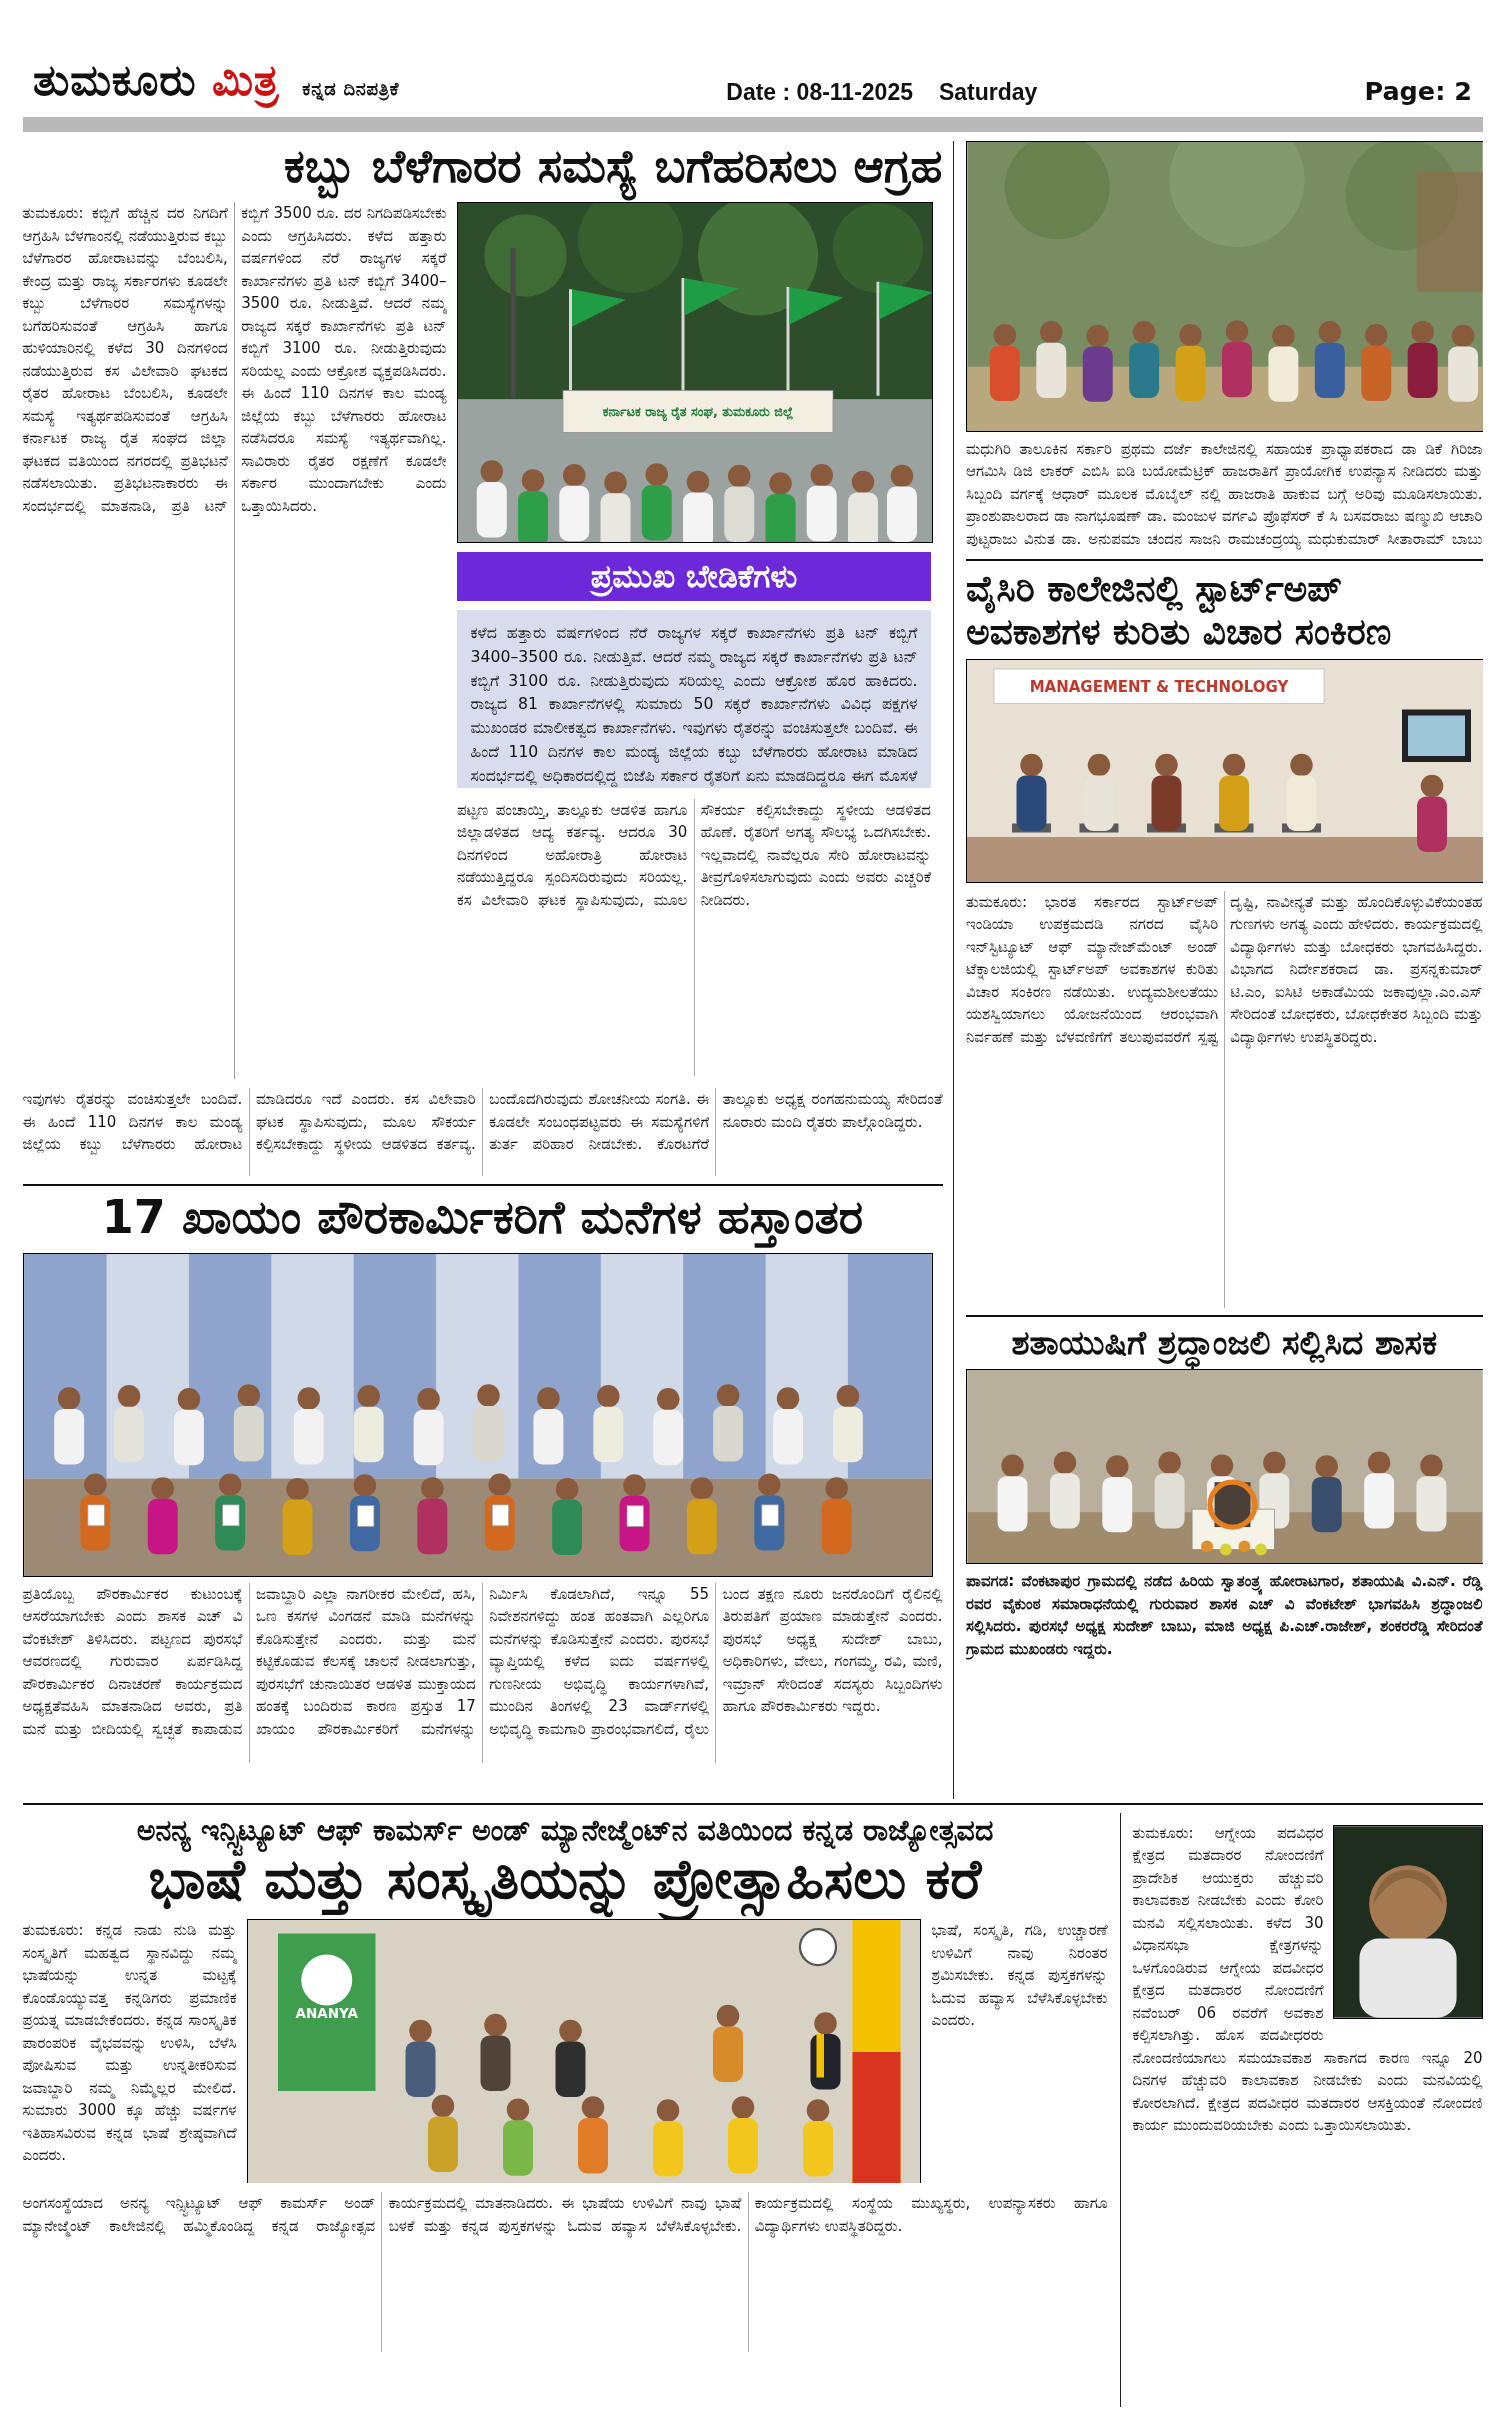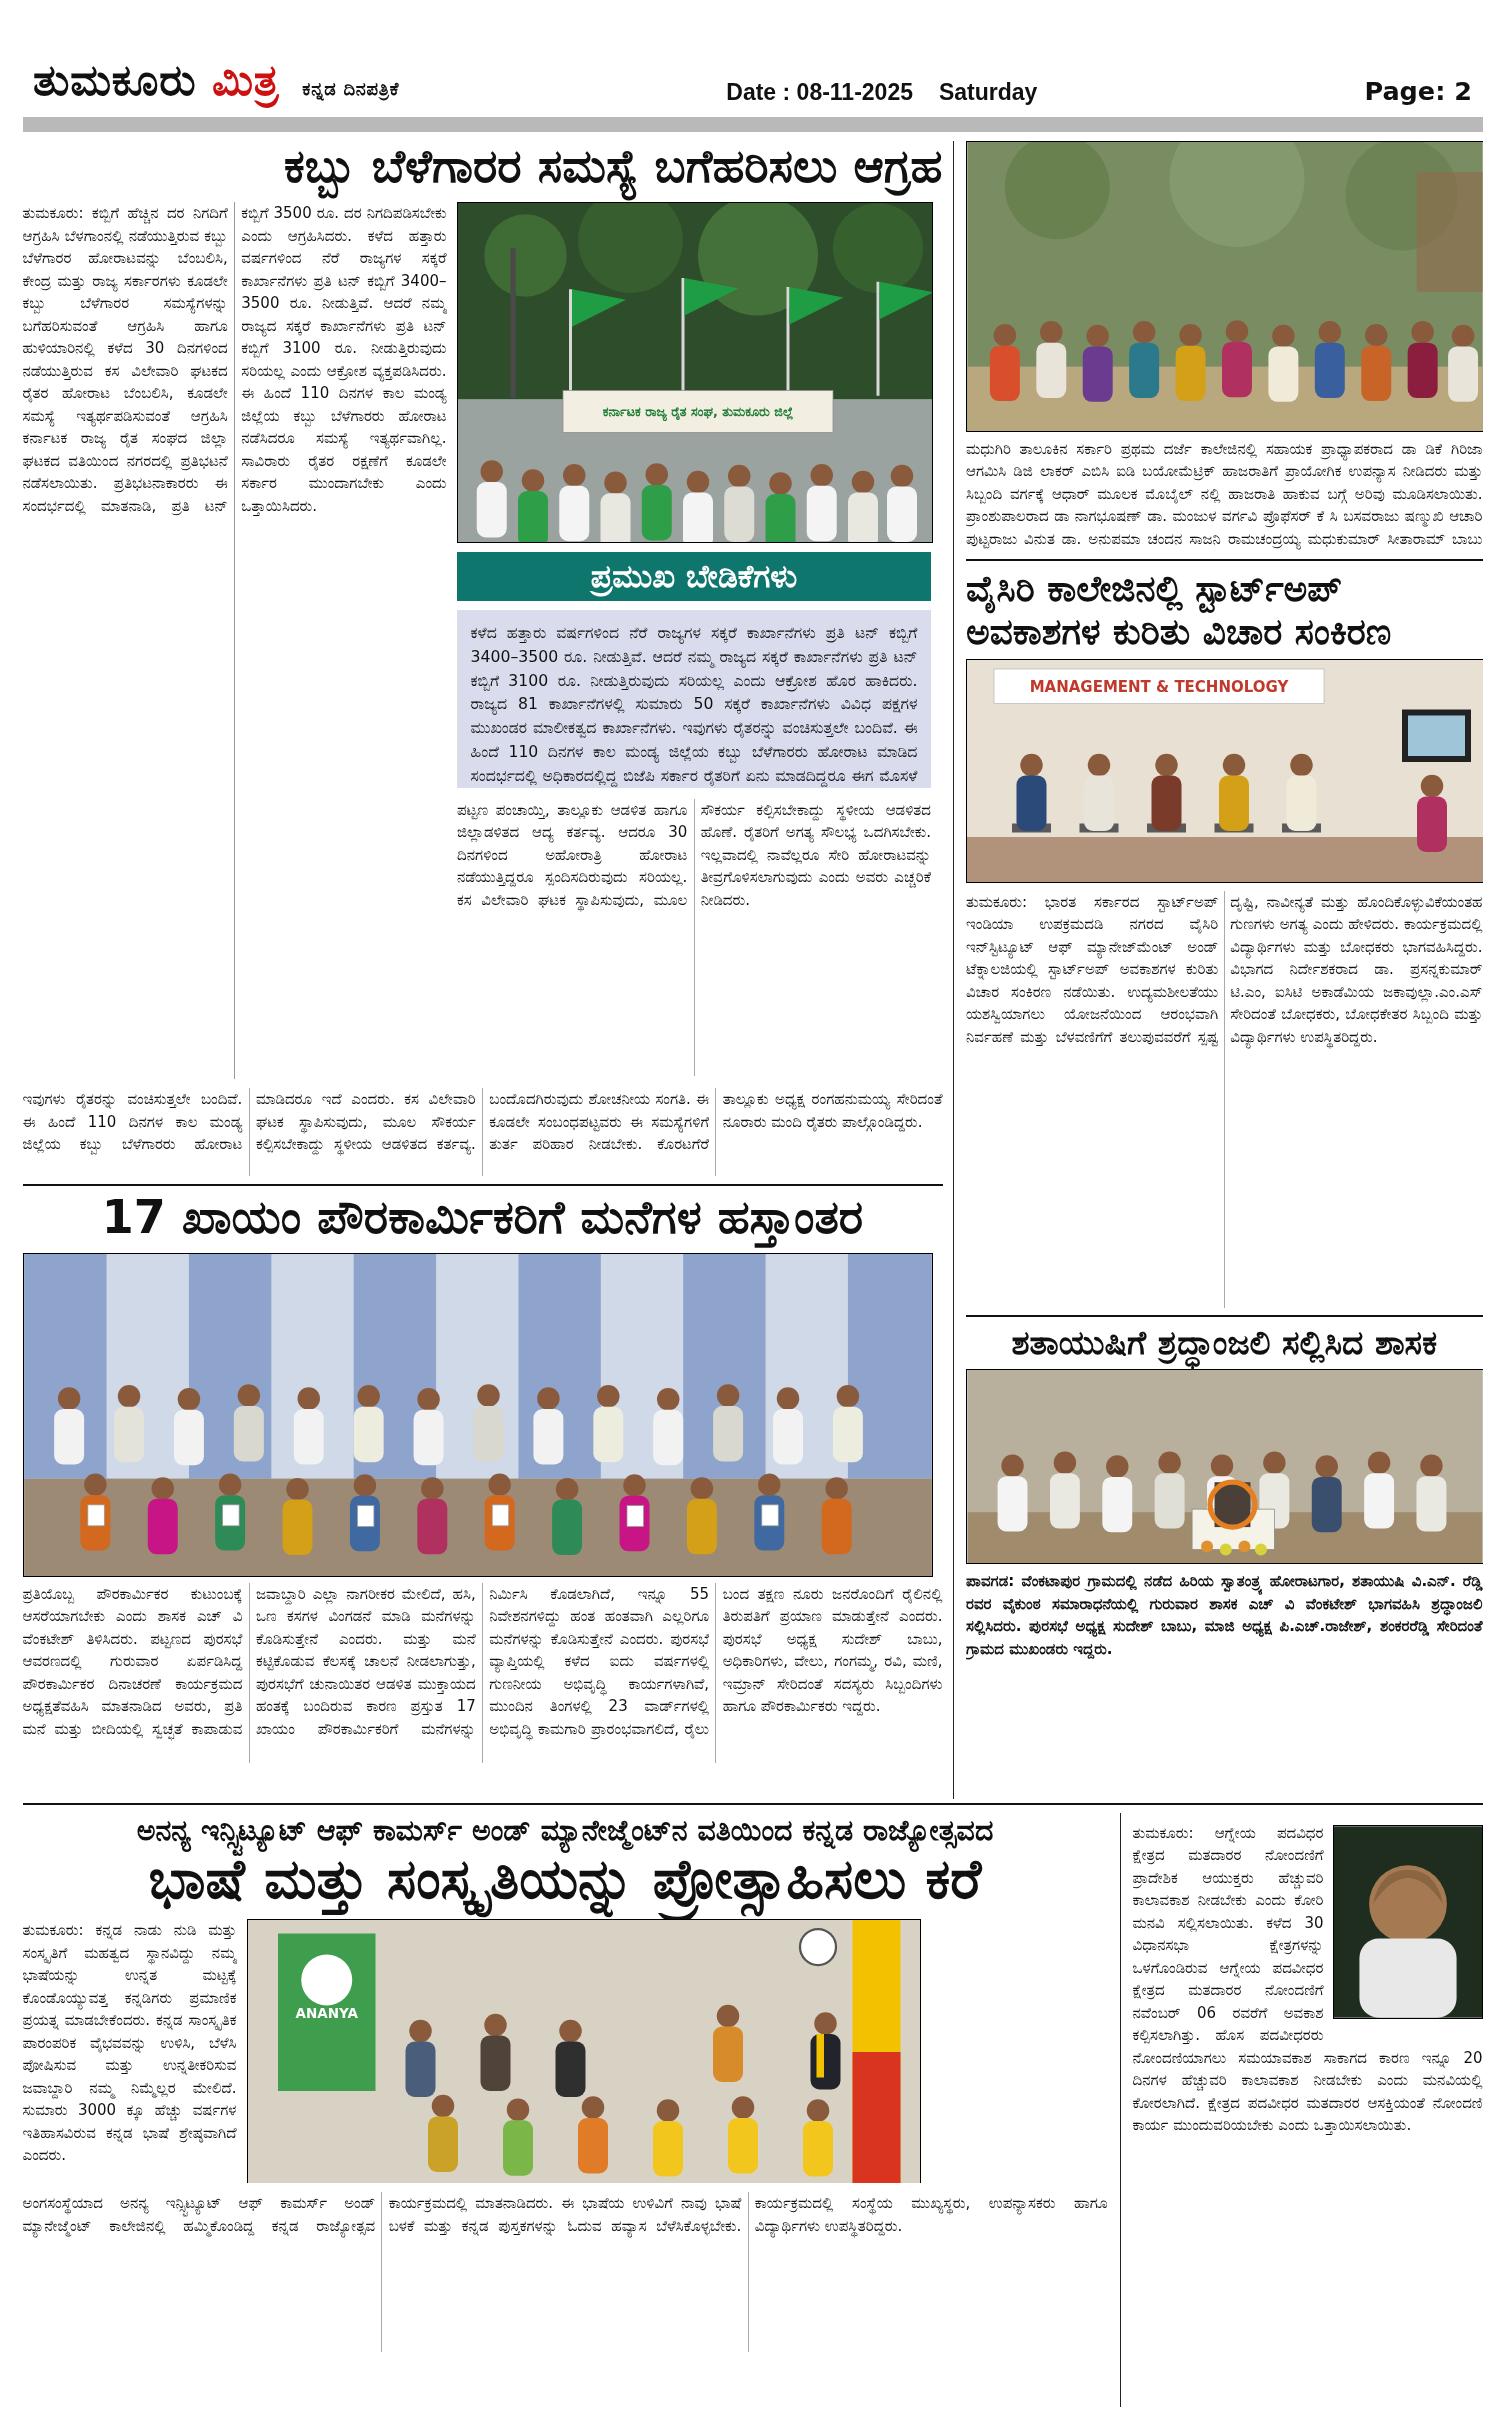--- a/index.html
+++ b/index.html
@@ -19,21 +19,21 @@
   .rule{border:none;border-top:2.2px solid #111;margin:7.5px 0 4.5px 0;}
   .vline{border-right:1.5px solid #222;}
   
   .top{display:flex;margin:9px 22.5px 0 22.5px;height:1658px;overflow:hidden;}
   .top-left{width:920px;padding-right:10.5px;}
   .top-right{flex:1;padding-left:12px;overflow:hidden;}
   .h1{font-size:46px;font-weight:800;text-align:right;line-height:1.05;margin:1.5px 0 12px 0;}
   .row-a{display:flex;gap:10.5px;height:877px;overflow:hidden;}
   .intro2col{width:424px;column-count:2;column-gap:13.5px;column-rule:0.7px solid #999;height:877px;}
   .stack{width:474px;}
-  .demands-title{background:#0f766e;color:#fff;font-size:31.5px;font-weight:800;text-align:center;
+  .demands-title{background:#6d28d9;color:#fff;font-size:31.5px;font-weight:800;text-align:center;
                  padding:6px 0;margin:9px 0;}
   .demands-box{background:#d9dcec;padding:10.5px 13.5px;font-size:15.7px;line-height:1.52;
                text-align:justify;height:157px;overflow:hidden;}
   .under2col{column-count:2;column-gap:13.5px;column-rule:0.7px solid #aaa;margin-top:10.5px;height:277px;}
   .tail4col{column-count:4;column-gap:13.5px;column-rule:0.7px solid #aaa;margin-top:9px;height:88px;}
   .h2{font-size:46px;font-weight:800;text-align:center;margin:4.5px 0 7.5px 0;}
   .houses4col{column-count:4;column-gap:13.5px;column-rule:0.7px solid #aaa;height:180px;margin-top:6px;}
   .photo{border:0.7px solid #000;display:block;background:#ccc;}
   .tr-body{font-size:15px;line-height:1.5;text-align:justify;height:114px;overflow:hidden;margin-top:6px;}
   .h-startup{font-size:36px;font-weight:800;text-align:left;line-height:1.2;margin:6px 0;}
@@ -286,20 +286,21 @@
             <use href="#fig" x="640" y="170" color="#d88b2a"></use>
           <use href="#fig" x="770" y="180" color="#23242b"></use>
           <rect x="758" y="152" width="10" height="58" fill="#f2c200"></rect>
           <use href="#fig" x="260" y="290" color="#c9a227"></use>
             <use href="#fig" x="360" y="295" color="#7ab648"></use>
           <use href="#fig" x="460" y="292" color="#e07b28"></use>
             <use href="#fig" x="560" y="296" color="#f2c61d"></use>
           <use href="#fig" x="660" y="292" color="#f2c61d"></use>
             <use href="#fig" x="760" y="296" color="#f2c61d"></use>
         </svg>
+        <div class="kan-col2 bodytxt">ಭಾಷೆ, ಸಂಸ್ಕೃತಿ, ಗಡಿ, ಉಚ್ಚಾರಣೆ ಉಳಿವಿಗೆ ನಾವು ನಿರಂತರ ಶ್ರಮಿಸಬೇಕು. ಕನ್ನಡ ಪುಸ್ತಕಗಳನ್ನು ಓದುವ ಹವ್ಯಾಸ ಬೆಳೆಸಿಕೊಳ್ಳಬೇಕು ಎಂದರು.</div>
       </div>
       <div class="kan-bottom bodytxt">ಅಂಗಸಂಸ್ಥೆಯಾದ ಅನನ್ಯ ಇನ್ಸ್ಟಿಟ್ಯೂಟ್ ಆಫ್ ಕಾಮರ್ಸ್ ಅಂಡ್ ಮ್ಯಾನೇಜ್ಮೆಂಟ್ ಕಾಲೇಜಿನಲ್ಲಿ ಹಮ್ಮಿಕೊಂಡಿದ್ದ ಕನ್ನಡ ರಾಜ್ಯೋತ್ಸವ ಕಾರ್ಯಕ್ರಮದಲ್ಲಿ ಮಾತನಾಡಿದರು. ಈ ಭಾಷೆಯ ಉಳಿವಿಗೆ ನಾವು ಭಾಷೆ ಬಳಕೆ ಮತ್ತು ಕನ್ನಡ ಪುಸ್ತಕಗಳನ್ನು ಓದುವ ಹವ್ಯಾಸ ಬೆಳೆಸಿಕೊಳ್ಳಬೇಕು. ಕಾರ್ಯಕ್ರಮದಲ್ಲಿ ಸಂಸ್ಥೆಯ ಮುಖ್ಯಸ್ಥರು, ಉಪನ್ಯಾಸಕರು ಹಾಗೂ ವಿದ್ಯಾರ್ಥಿಗಳು ಉಪಸ್ಥಿತರಿದ್ದರು.</div>
     </div>
 
     <div class="bottom-right">
       <div class="voters-body">
         <svg class="portrait" width="148" height="192" viewBox="0 0 198 256">
           <rect width="198" height="256" fill="#1f2d1f"></rect>
           <circle cx="99" cy="104" r="52" fill="#a57a52"></circle>
           <path d="M52 104 q47 -70 94 0 q-10 -46 -47 -46 q-37 0 -47 46 Z" fill="#8a6542"></path>

